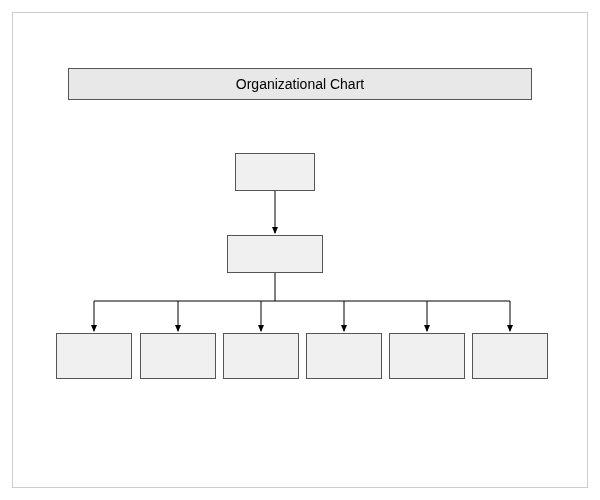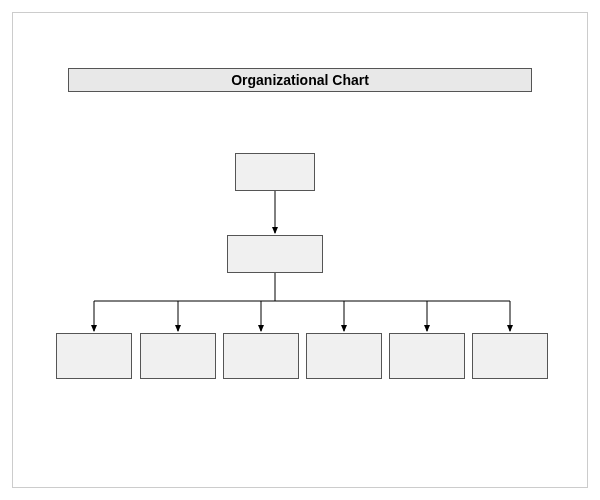--- a/index.html
+++ b/index.html
@@ -16,28 +16,28 @@
       left: 12px;
       right: 12px;
       bottom: 12px;
       border: 1px solid #ccc;
     }
     .title-bar {
       position: absolute;
       top: 55px;
       left: 55px;
       right: 55px;
-      height: 24px;
+      height: 32px;
       background: #e8e8e8;
       border: 1px solid #555;
       display: flex;
       align-items: center;
       justify-content: center;
       font-size: 14px;
-      font-weight: bold;
+      font-weight: normal;
       color: #000;
     }
     .svg-layer {
       position: absolute;
       top: 0;
       left: 0;
       width: 576px;
       height: 476px;
       pointer-events: none;
     }

